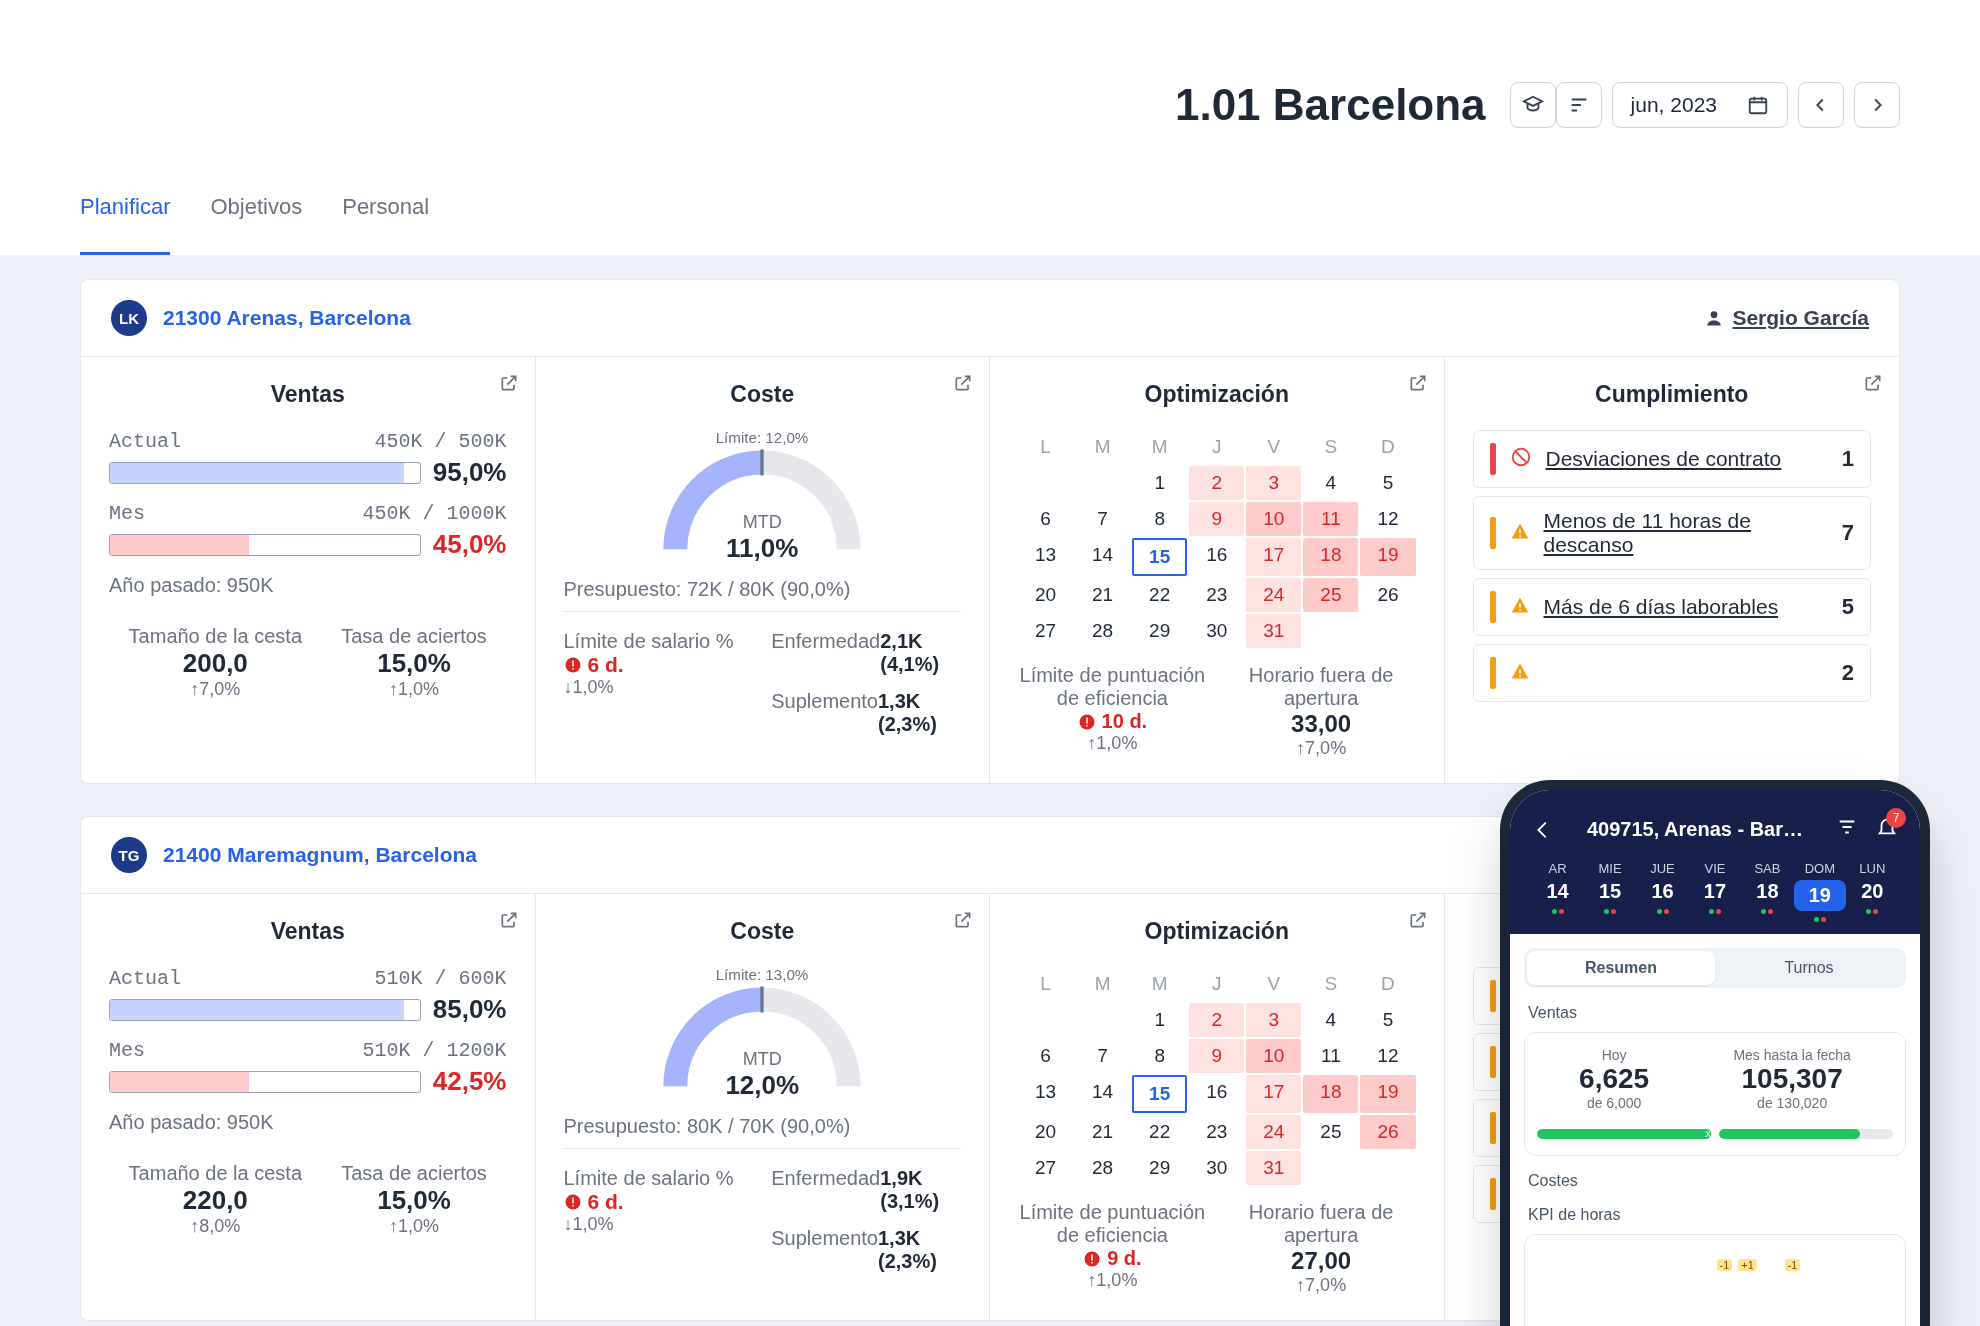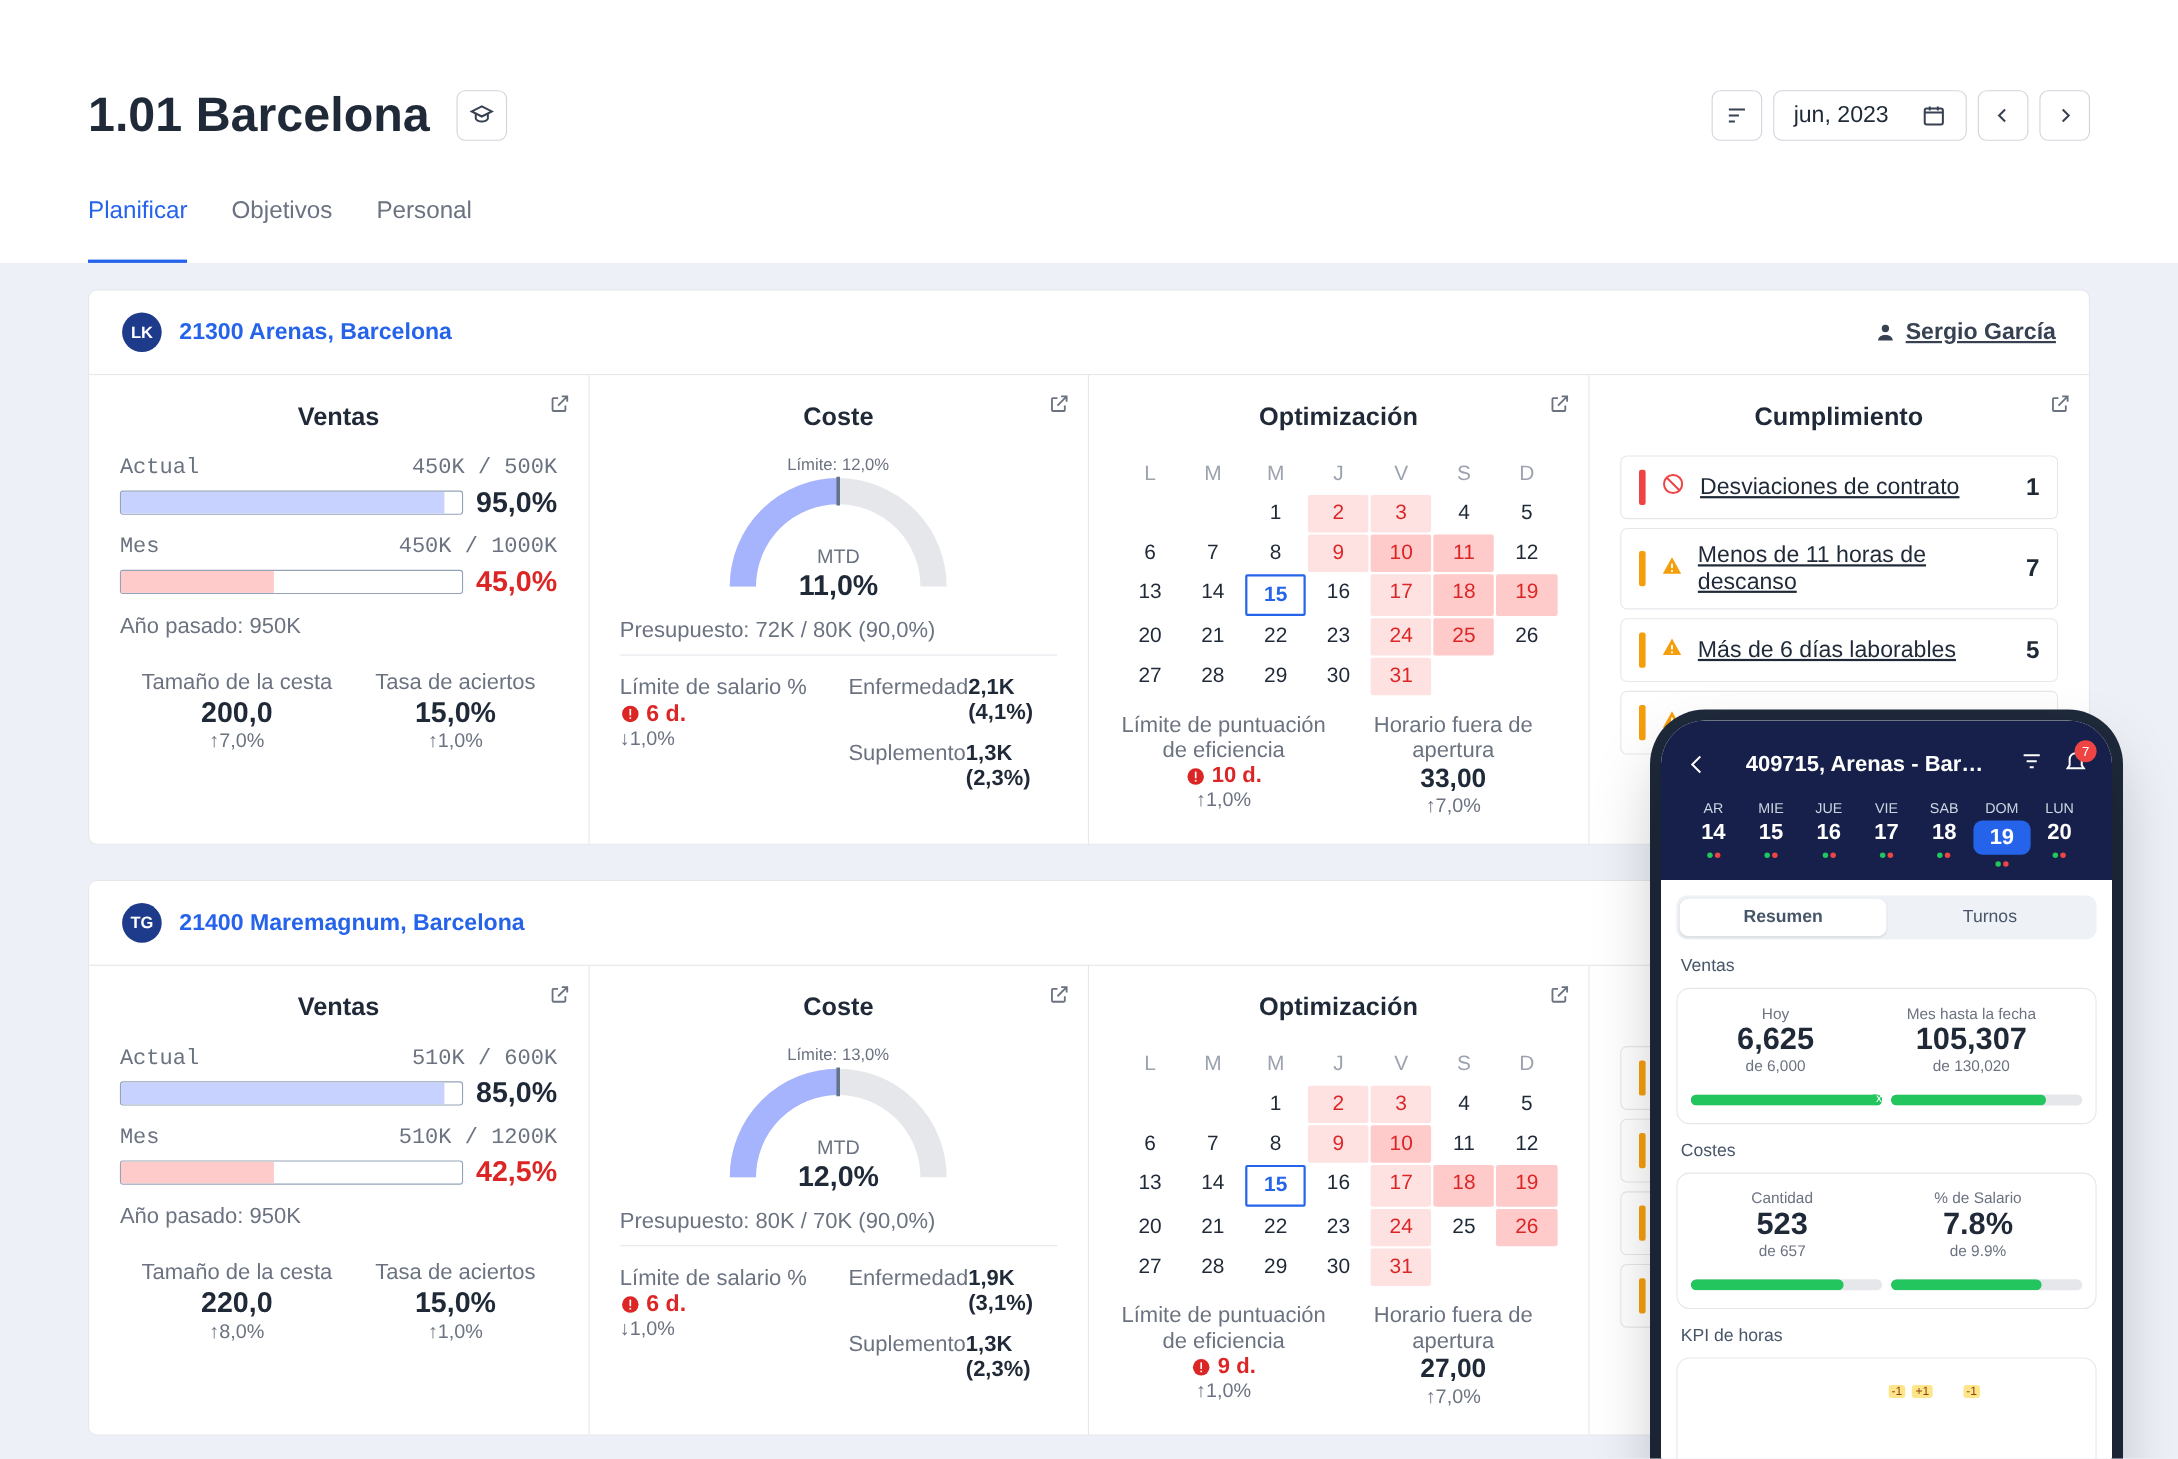--- a/index.html
+++ b/index.html
@@ -1,21 +1,21 @@
 <!DOCTYPE html>
 <html><head>
 <meta charset="utf-8">
 <style>
   * { box-sizing: border-box; margin: 0; padding: 0; font-family: -apple-system, BlinkMacSystemFont, 'Segoe UI', sans-serif; }
   body { background: #edf0f7; color: #1f2937; }
   .page { width: 1980px; height: 1326px; font-size: 21px; position: relative; overflow: hidden; }
   
   
   .topbar { background: #fff; padding: 80px 80px 0 80px; }
-  .title-row { display: flex; align-items: center; justify-content: space-between; margin-bottom: 48px; }
+  .title-row { display: flex; align-items: center; justify-content: flex-end; margin-bottom: 64px; }
   .title-left { display: flex; align-items: center; gap: 24px; }
   .page-title { font-size: 44px; font-weight: 600; }
   .icon-btn { width: 46px; height: 46px; border: 1px solid #d1d5db; border-radius: 8px; background: #fff; display: inline-flex; align-items: center; justify-content: center; cursor: pointer; }
   .title-right { display: flex; align-items: center; gap: 10px; }
   .date-box { display: flex; align-items: center; gap: 30px; border: 1px solid #d1d5db; border-radius: 8px; background: #fff; padding: 0 18px; height: 46px; }
   
   .tabs { display: flex; gap: 40px; }
   .tab { padding: 0 0 32px 0; font-size: 22px; color: #6b7280; cursor: pointer; border-bottom: 3px solid transparent; }
   .tab.active { color: #2563eb; border-bottom-color: #2563eb; }
   
@@ -716,42 +716,20 @@
               <div class="pf" style="width:100%"></div>
               <span class="p-chip" style="right:-10px">x1</span>
             </div>
           <div class="p-progress" style="flex:1">
               <div class="pf" style="width:81%"></div>
             </div>
         </div>
       </div>
 
       <div class="p-sec-label">Costes</div>
-      <div class="p-card">
-        <div class="p-twocol">
-          <div>
-            <div class="p-sub">Cantidad</div>
-            <div class="p-big">523</div>
-            <div class="p-sub">de 657</div>
-          </div>
-          <div>
-            <div class="p-sub">% de Salario</div>
-            <div class="p-big">7.8%</div>
-            <div class="p-sub">de 9.9%</div>
-          </div>
-        </div>
-        <div style="display:flex;gap:8px;margin-top:10px">
-          <div class="p-progress" style="flex:1">
-              <div class="pf" style="width:80%"></div>
-            </div>
-          <div class="p-progress" style="flex:1">
-              <div class="pf" style="width:79%"></div>
-            </div>
-        </div>
-      </div>
 
       <div class="p-sec-label">KPI de horas</div>
       <div class="p-card">
         <div class="p-chart" id="p-chart">
             <div style="flex:1;display:flex;flex-direction:column;align-items:center;justify-content:flex-end;height:100%">
        <div class="b " style="height:20%"></div>
      </div>
             <div style="flex:1;display:flex;flex-direction:column;align-items:center;justify-content:flex-end;height:100%">
        <div class="b " style="height:20%"></div>
      </div>

